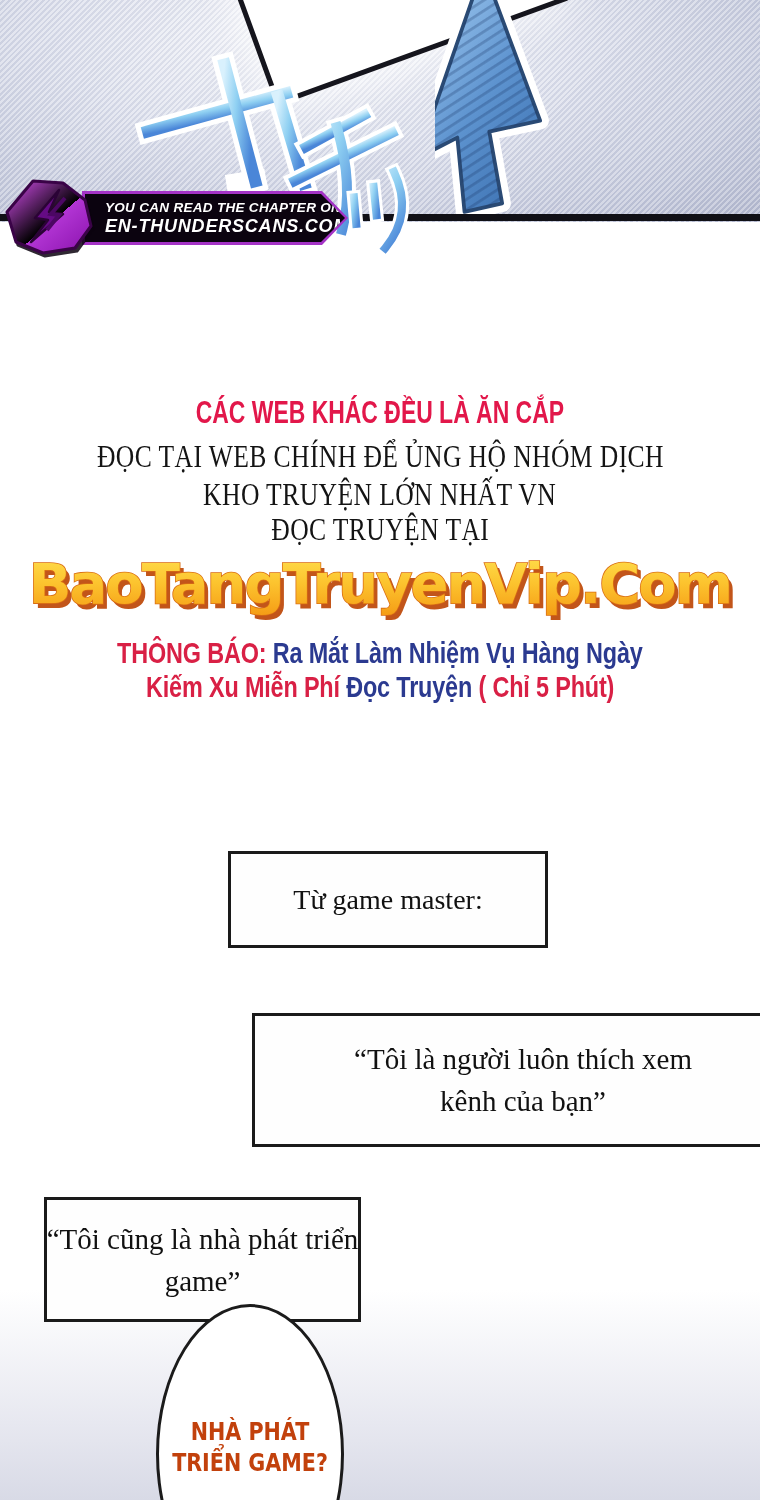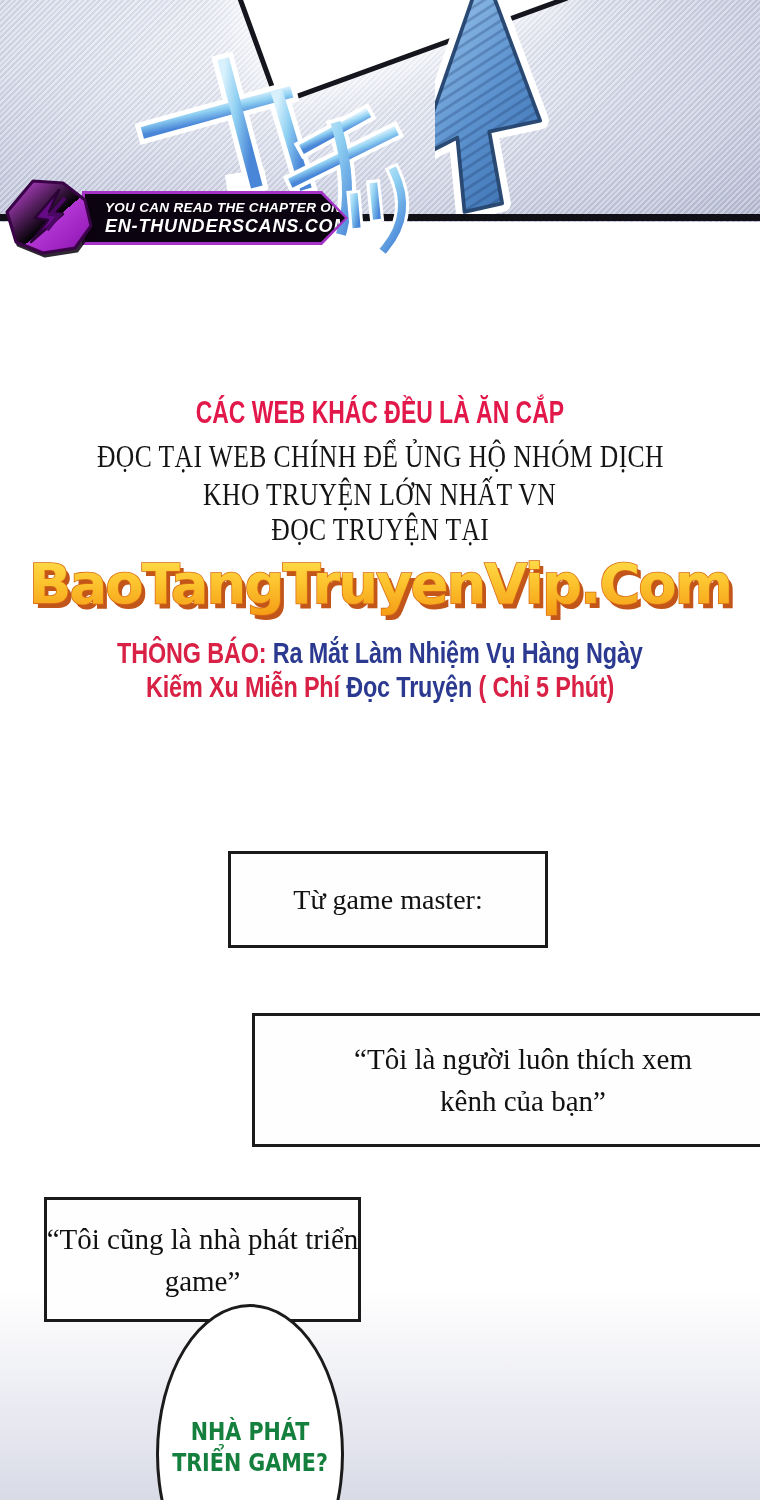--- a/index.html
+++ b/index.html
@@ -64,21 +64,21 @@
   .box2{left:252px;top:1013px;width:542px;height:134px;font-size:29px;line-height:42px;}
   .box3{left:44px;top:1197px;width:317px;height:125px;font-size:29px;line-height:42px;}
   .dline{display:block;white-space:nowrap;}
   
   .bubble{
     position:absolute;left:156px;top:1304px;width:188px;height:300px;background:#ffffff;
     border:3.5px solid #1b1b1b;border-radius:50%;box-sizing:border-box;
   }
   .bubble-text{
     position:absolute;left:0;top:110px;width:100%;text-align:center;
-    font-family:"DejaVu Sans",sans-serif;font-weight:bold;font-size:24px;color:#15803d;
+    font-family:"DejaVu Sans",sans-serif;font-weight:bold;font-size:24px;color:#c2410c;
     line-height:31px;
   }
   .bubble-text .squeeze{transform:scaleX(0.86);}
 </style>
 </head>
 <body>
 
 <div class="page">
 
   <div class="panel">

